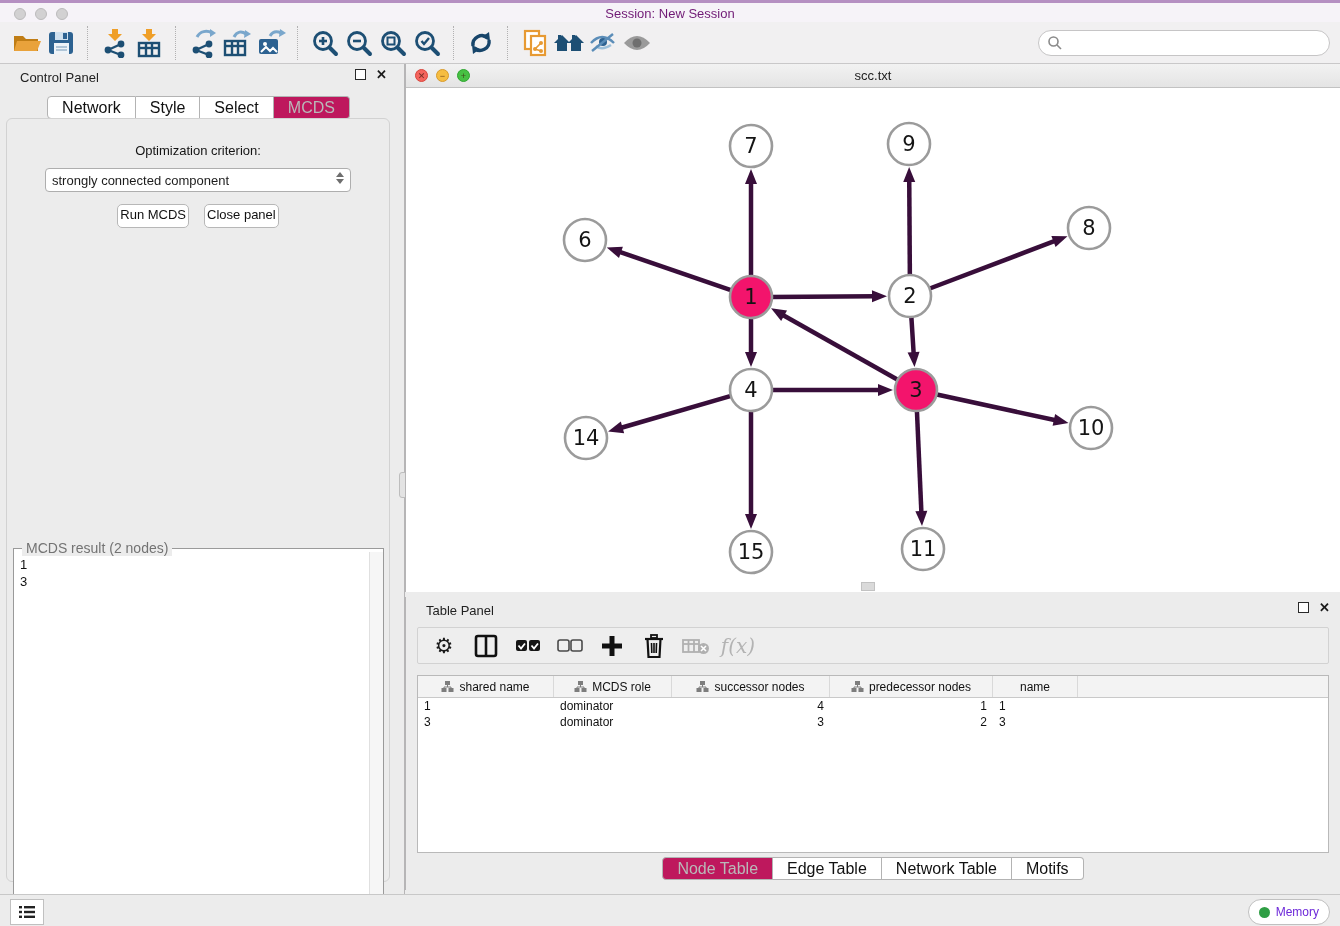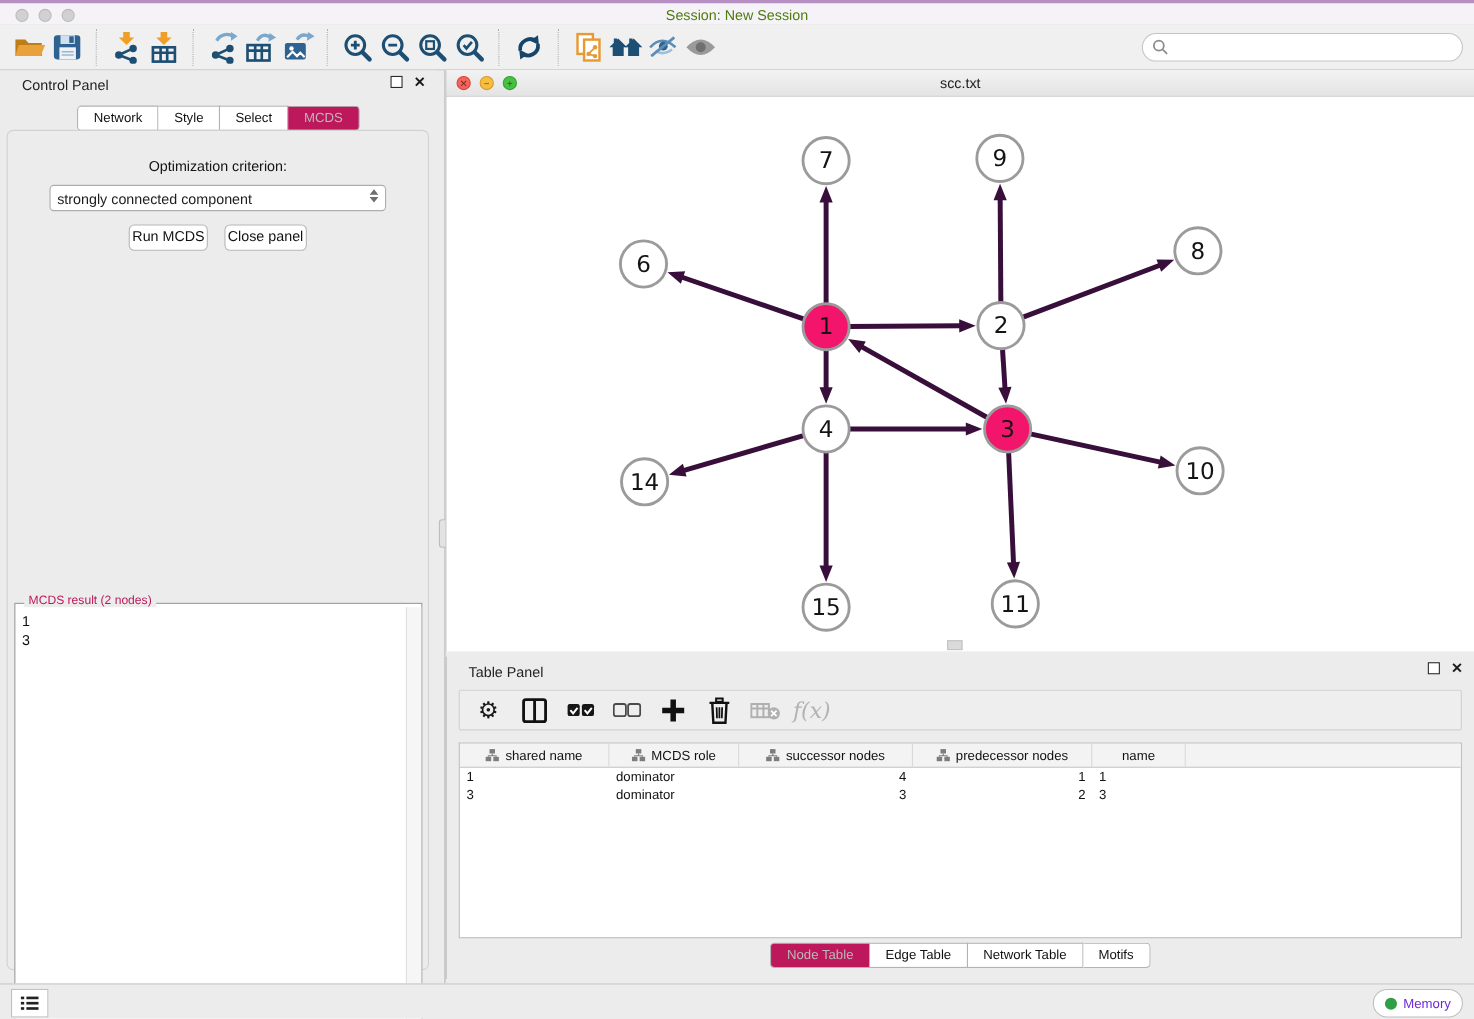--- a/index.html
+++ b/index.html
@@ -3,56 +3,56 @@
 <meta charset="utf-8">
 <style>
   html,body{margin:0;padding:0;}
   body{width:1340px;height:926px;position:relative;background:#ececec;
        font-family:"Liberation Sans",sans-serif;overflow:hidden;color:#1c1c1c;}
   
   .titlebar{position:absolute;left:0;top:0;width:100%;height:22px;
     background:#f6f3f8;box-shadow:inset 0 3px 0 #b58fc2;border-bottom:1px solid #d6d2d8;}
   .lights{position:absolute;left:14px;top:8px;display:flex;gap:9px;}
   .light{width:12px;height:12px;border-radius:50%;background:#d2d1d2;border:1px solid #bcbbbc;box-sizing:border-box;}
-  .apptitle{position:absolute;left:0;right:0;top:6px;text-align:center;font-size:13px;color:#4d7c0f;}
+  .apptitle{position:absolute;left:0;right:0;top:6px;text-align:center;font-size:13px;color:#701a75;}
   
   .toolbar{position:absolute;left:0;top:22px;width:100%;height:42px;background:#f1f0f1;
     border-bottom:1px solid #c9c8c9;display:flex;align-items:center;padding:0 10px;box-sizing:border-box;}
   .tbtn{width:34px;height:32px;display:flex;align-items:center;justify-content:center;flex:0 0 auto;}
   .tsep{width:1px;height:34px;border-left:1px dotted #b2b1b2;margin:0 9px;flex:0 0 auto;}
   .searchbox{margin-left:auto;width:292px;height:26px;border:1px solid #c6c5c6;border-radius:14px;
     background:#fff;display:flex;align-items:center;padding:0 8px;box-sizing:border-box;}
   .searchbox input{border:none;outline:none;flex:1;font-size:13px;font-family:"Liberation Sans",sans-serif;background:transparent;}
   
   .cpanel{position:absolute;left:0;top:64px;width:397px;height:830px;background:#ececec;}
   .panelhead{position:relative;height:26px;}
   .panelhead .ptitle{position:absolute;left:10px;top:6px;font-size:13px;color:#222;margin-left:10px;}
   .winbtns{position:absolute;right:10px;top:5px;display:flex;gap:10px;align-items:center;}
   .floatsq{width:9px;height:9px;border:1.6px solid #2a2a2a;background:#fff;}
   .closex{font-size:13px;font-weight:bold;color:#1a1a1a;line-height:9px;}
   .tabrow{position:absolute;left:0;right:0;top:32px;display:flex;justify-content:center;}
-  .seg{height:21px;line-height:21px;padding:0 14px;font-size:12px;background:#fff;border:1px solid #b3b3b3;
+  .seg{height:21px;line-height:21px;padding:0 14px;font-size:16px;background:#fff;border:1px solid #b3b3b3;
        border-left:none;color:#111;}
   .seg:first-child{border-left:1px solid #b3b3b3;border-radius:4px 0 0 4px;}
   .seg:last-child{border-radius:0 4px 4px 0;}
   .seg.sel{background:#be185d;color:#b9b9b9;}
   .cbody{position:absolute;left:6px;right:7px;top:54px;bottom:12px;background:#ececec;
     border:1px solid #d2d2d2;border-radius:6px;}
   .optlabel{margin-top:24px;text-align:center;font-size:13px;color:#141414;}
   .dropdown{margin:10px 38px 0 38px;height:22px;background:#fff;border:1px solid #aeaeae;border-radius:4px;
     display:flex;align-items:center;padding:0 6px;font-size:13px;position:relative;}
   .dd-arrows{position:absolute;right:6px;top:3px;display:flex;flex-direction:column;gap:2px;}
   .dd-arrows i{display:block;width:0;height:0;border-left:4px solid transparent;border-right:4px solid transparent;}
   .dd-up{border-bottom:5px solid #6e6e6e;}
   .dd-down{border-top:5px solid #6e6e6e;}
   .btnrow{margin-top:12px;display:flex;justify-content:center;gap:15px;}
   .pbtn{height:22px;line-height:20px;padding:0 2px;background:#fff;border:1px solid #b7b7b7;border-radius:5px;
     font-size:13px;color:#111;}
   .resultbox{position:absolute;left:6px;top:429px;width:369px;height:380px;border:1px solid #9a9a9a;background:#fff;}
-  .resultlegend{position:absolute;left:8px;top:-9px;background:#ececec;padding:0 4px;font-size:11px;color:#be185d;}
+  .resultlegend{position:absolute;left:8px;top:-9px;background:#ececec;padding:0 4px;font-size:14px;color:#737373;}
   .resulttext{position:absolute;left:0;top:3px;right:13px;bottom:0;padding:4px 6px;font-size:13px;color:#111;line-height:17px;}
   .vscroll{position:absolute;right:0;top:3px;bottom:0;width:13px;background:#f6f6f6;border-left:1px solid #e0e0e0;}
   
   .vsplit{position:absolute;left:404px;top:64px;width:1px;height:830px;background:#b6b5b6;}
   .vgrip{position:absolute;left:399px;top:472px;width:10px;height:24px;background:#e3e3e3;border:1px solid #bdbdbd;border-radius:3px;}
   
   .netwin{position:absolute;left:405px;top:64px;width:935px;height:528px;background:#fff;border-left:1px solid #b6b5b6;box-sizing:border-box;}
   .nettitle{position:absolute;left:0;top:0;width:100%;height:24px;background:linear-gradient(#f2f2f2,#e4e4e4);
     border-bottom:1px solid #c2c2c2;box-sizing:border-box;}
   .ntlights{position:absolute;left:9px;top:5px;display:flex;gap:8px;}

